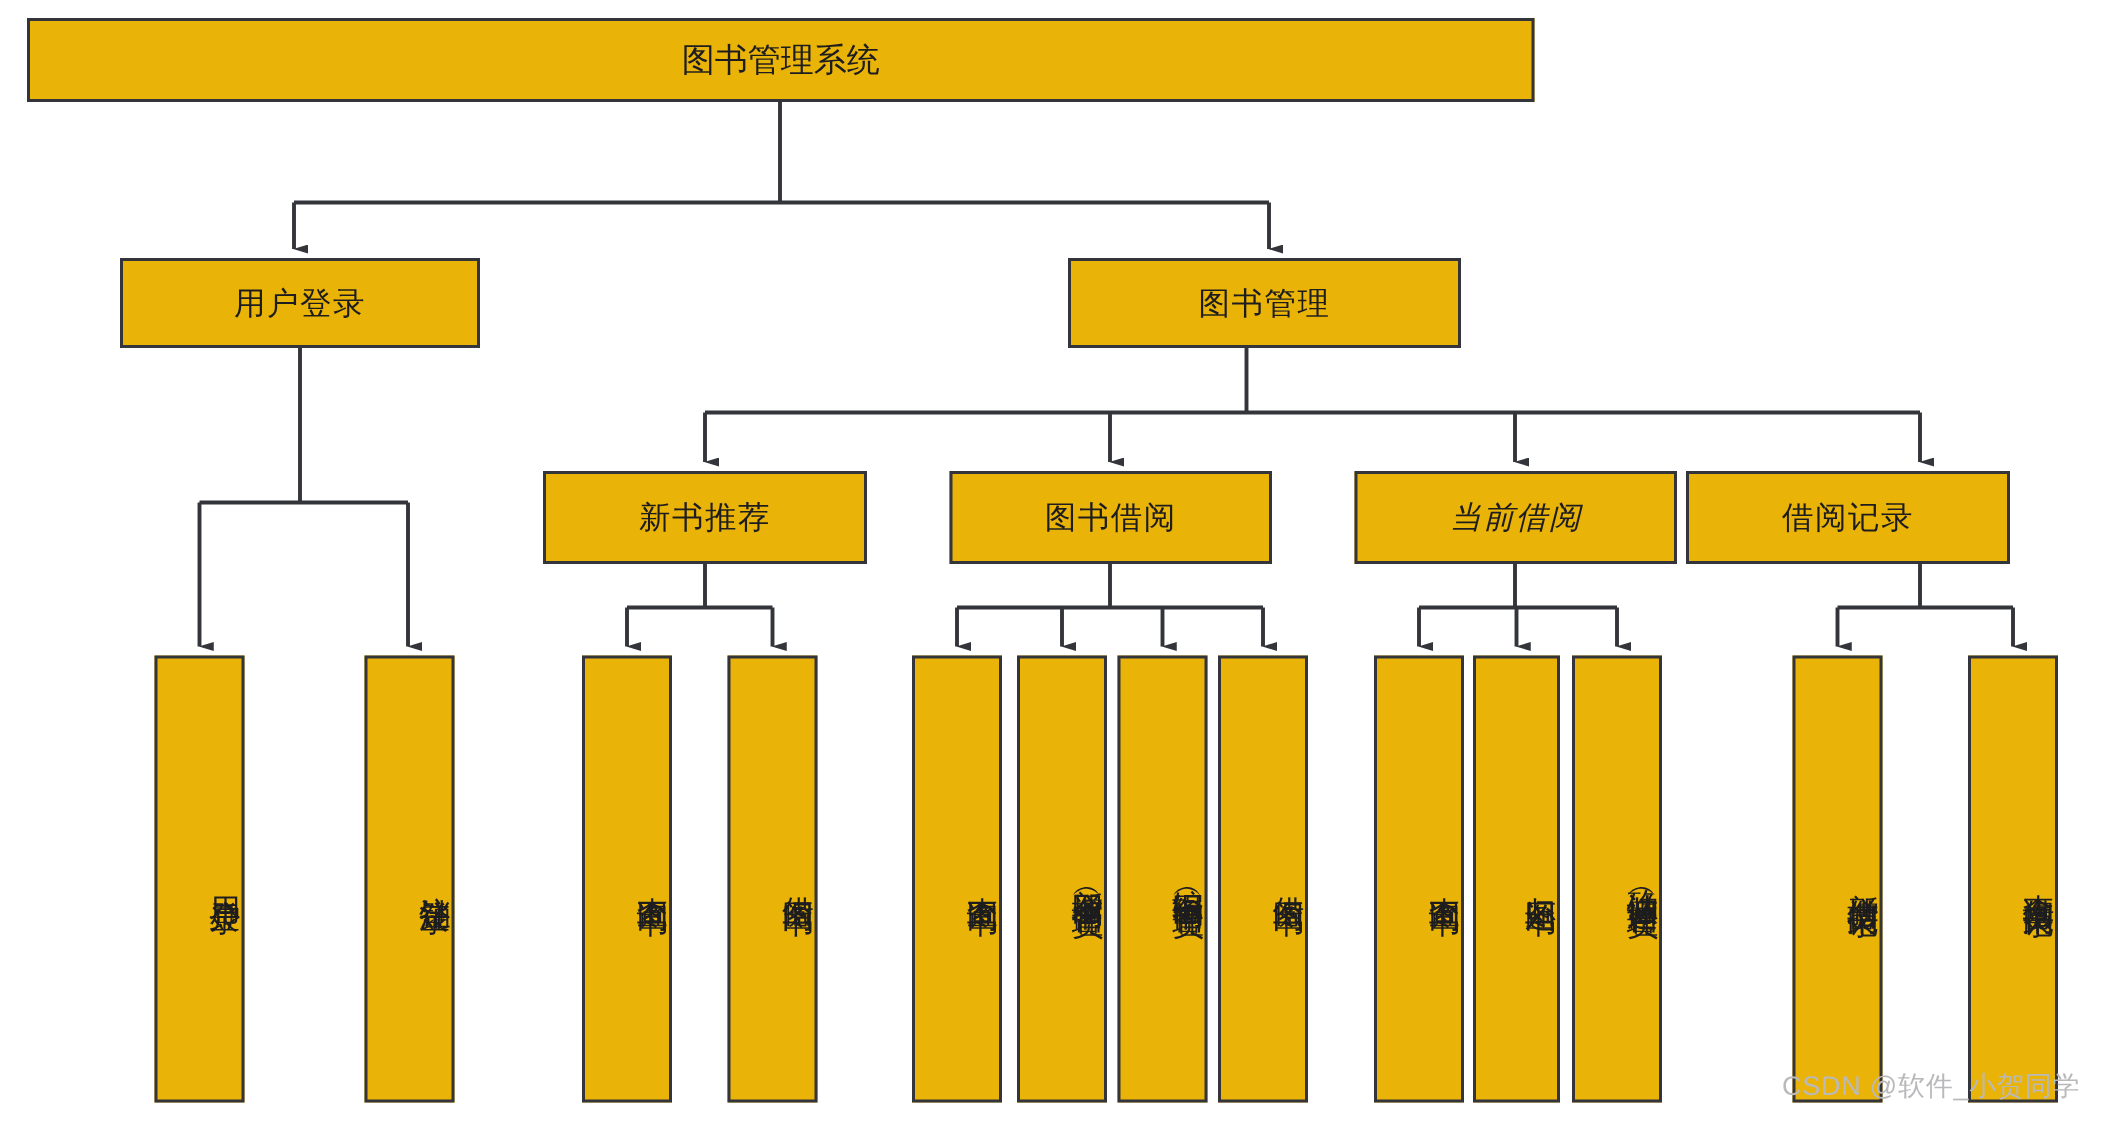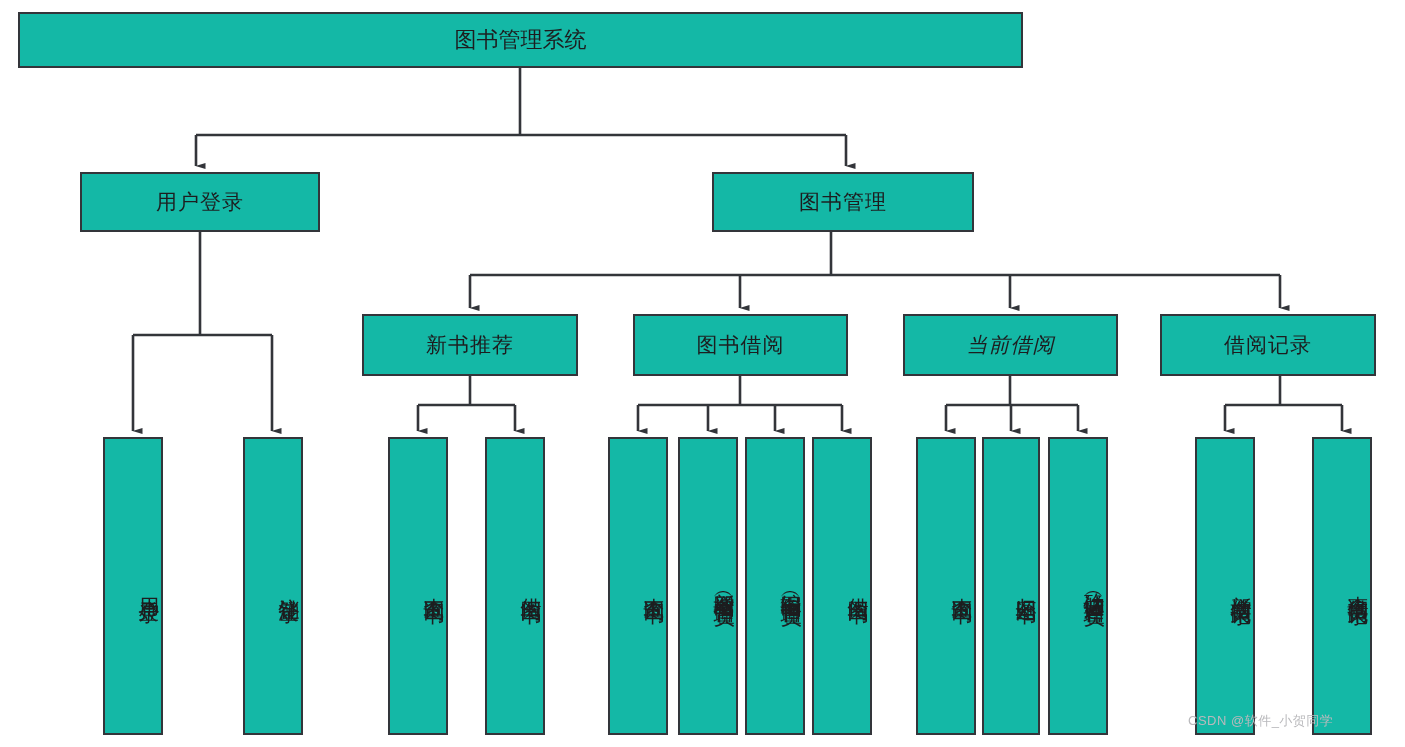--- a/index.html
+++ b/index.html
@@ -8,21 +8,21 @@
     background:#ffffff;
     font-family:"Liberation Sans","DejaVu Sans",sans-serif;
     overflow:hidden;
   }
   #stage{position:relative;width:1405px;height:747px;}
   #edges{position:absolute;left:0;top:0;width:1405px;height:747px;pointer-events:none;}
 
   .node{
     position:absolute;
     box-sizing:border-box;
-    background:#14b8a6;
+    background:#eab308;
     border:2px solid #33353a;
     display:flex;
     align-items:center;
     justify-content:center;
     color:#1d1d1f;
   }
   .node.h{
     font-size:21px;
     letter-spacing:1px;
   }
@@ -37,21 +37,21 @@
     align-items:flex-start;
     justify-content:center;
   }
   .node.leaf span{
     display:block;
     text-align:center;
   }
   .watermark{
     position:absolute;
     left:1188px;top:712px;
-    font-size:13px;
+    font-size:18px;
     color:#b9b9bc;
     letter-spacing:0.5px;
     white-space:nowrap;
     font-family:"Liberation Sans","DejaVu Sans",sans-serif;
   }
 </style>
 </head>
 <body>
 
 <div id="stage">
@@ -119,21 +119,21 @@
 
   <div class="node h" style="left:633px;top:314px;width:215px;height:62px;">
     <span>图书借阅</span>
   </div>
   <div class="node h" style="left:362px;top:314px;width:216px;height:62px;">
     <span>新书推荐</span>
   </div>
   <div class="node h" style="left:903px;top:314px;width:215px;height:62px;font-style:italic;">
     <span>当前借阅</span>
   </div>
-  <div class="node h" style="left:1160px;top:314px;width:216px;height:62px;">
+  <div class="node h" style="left:1124px;top:314px;width:216px;height:62px;">
     <span>借阅记录</span>
   </div>
 
   <div class="node leaf" style="left:103px;top:437px;width:60px;height:298px;">
     <span>用户登录</span>
   </div>
   <div class="node leaf" style="left:243px;top:437px;width:60px;height:298px;">
     <span>注销登录</span>
   </div>
 

